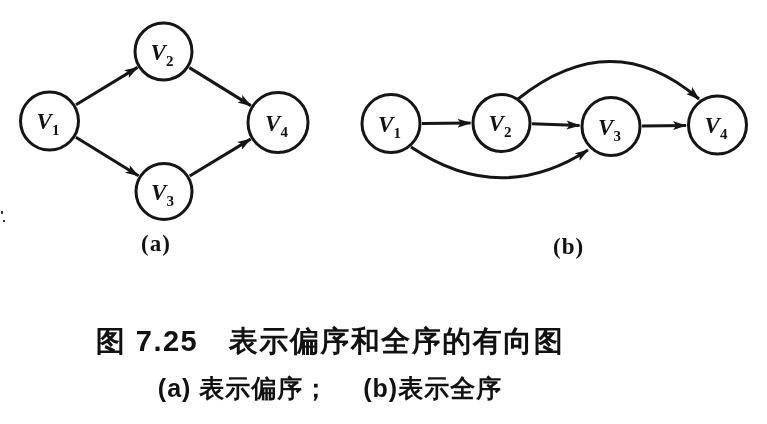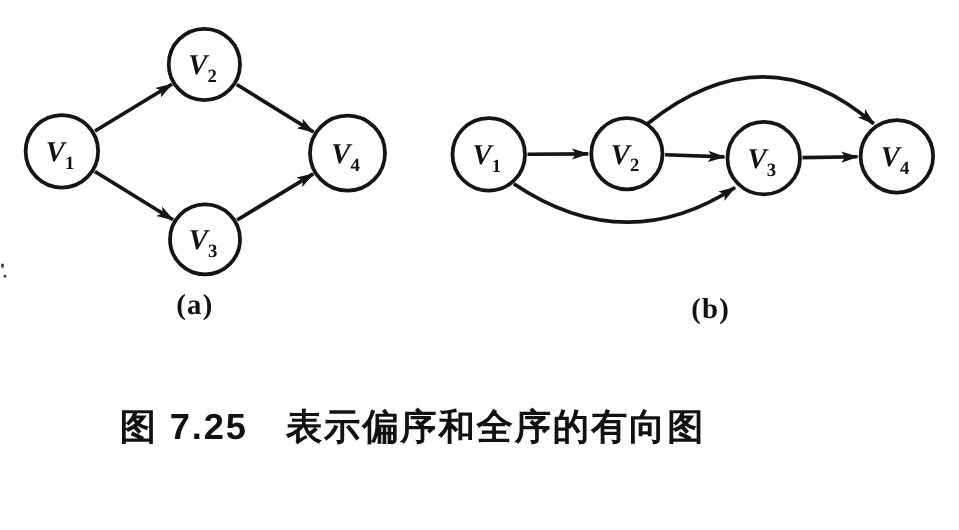--- a/index.html
+++ b/index.html
@@ -104,17 +104,18 @@
       <text x="500" y="131"><tspan>V</tspan><tspan dy="6" font-size="15" font-style="normal">2</tspan></text>
       <text x="609.5" y="134.5"><tspan>V</tspan><tspan dy="6" font-size="15" font-style="normal">3</tspan></text>
       <text x="716" y="133"><tspan>V</tspan><tspan dy="6" font-size="15" font-style="normal">4</tspan></text>
     </g>
   </svg>
 
   <div id="label-a" class="sub-label">(a)</div>
   <div id="label-b" class="sub-label">(b)</div>
 
   <div id="caption-main" class="caption-line">图 7.25　表示偏序和全序的有向图</div>
+  <div id="caption-sub" class="caption-line">(a) 表示偏序；　 (b)表示全序</div>
 
   <div id="artifact-dot1" class="artifact"></div>
   <div id="artifact-dot2" class="artifact"></div>
 
 </div>
 
 </body></html>

